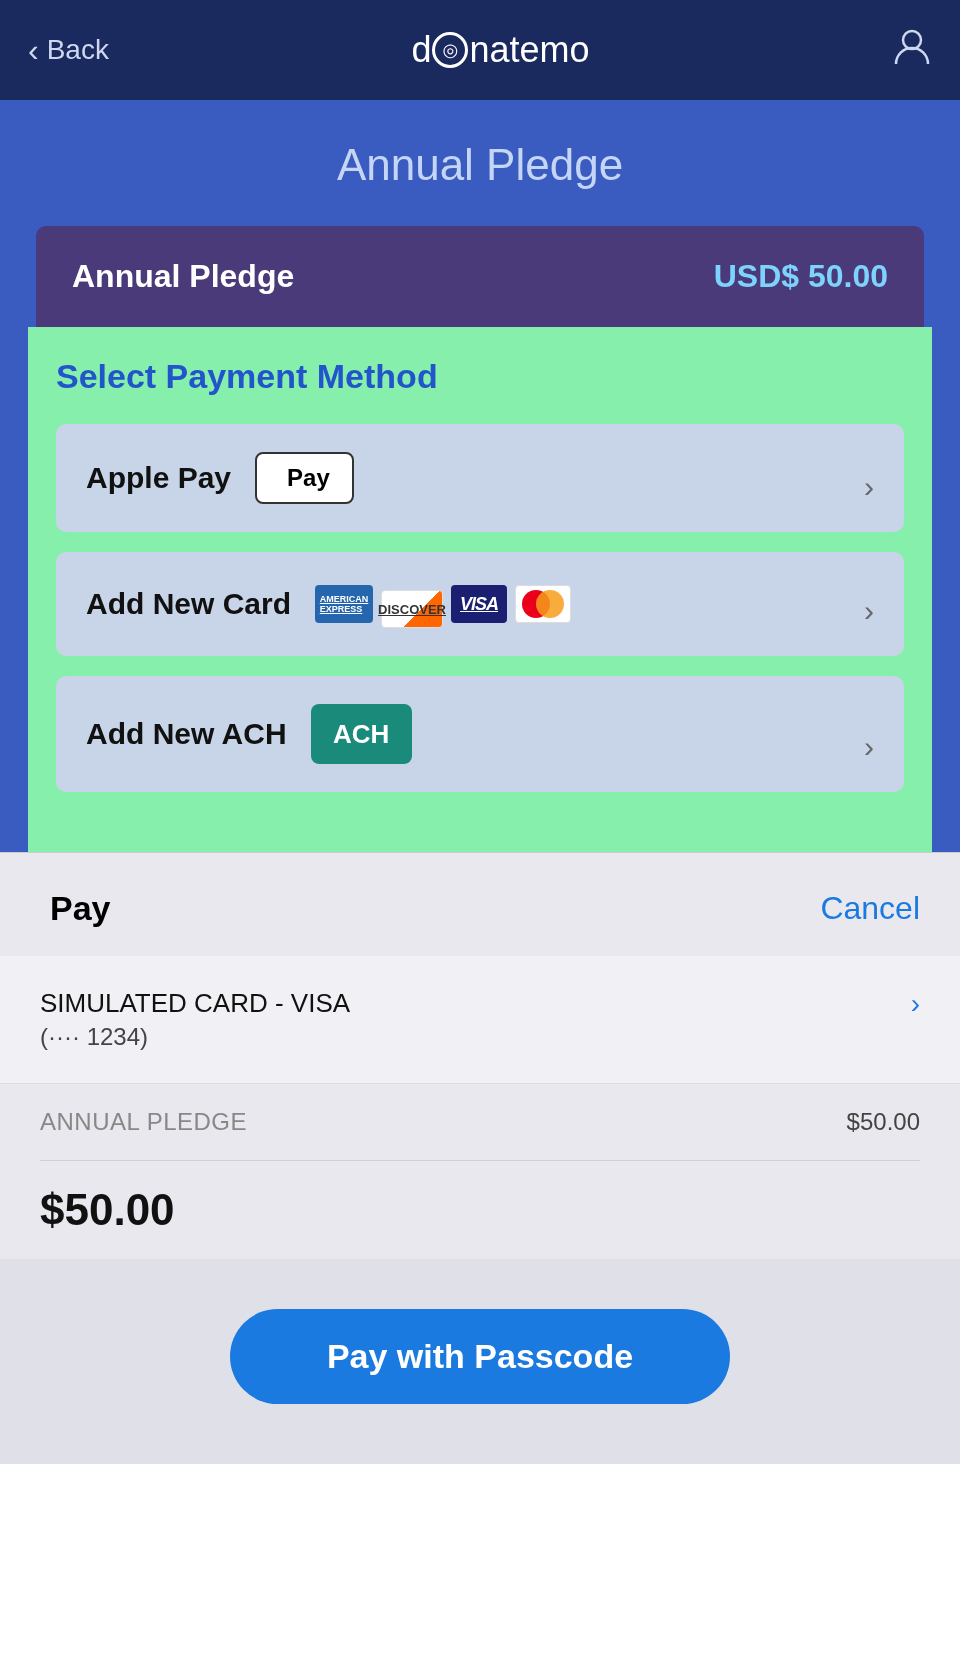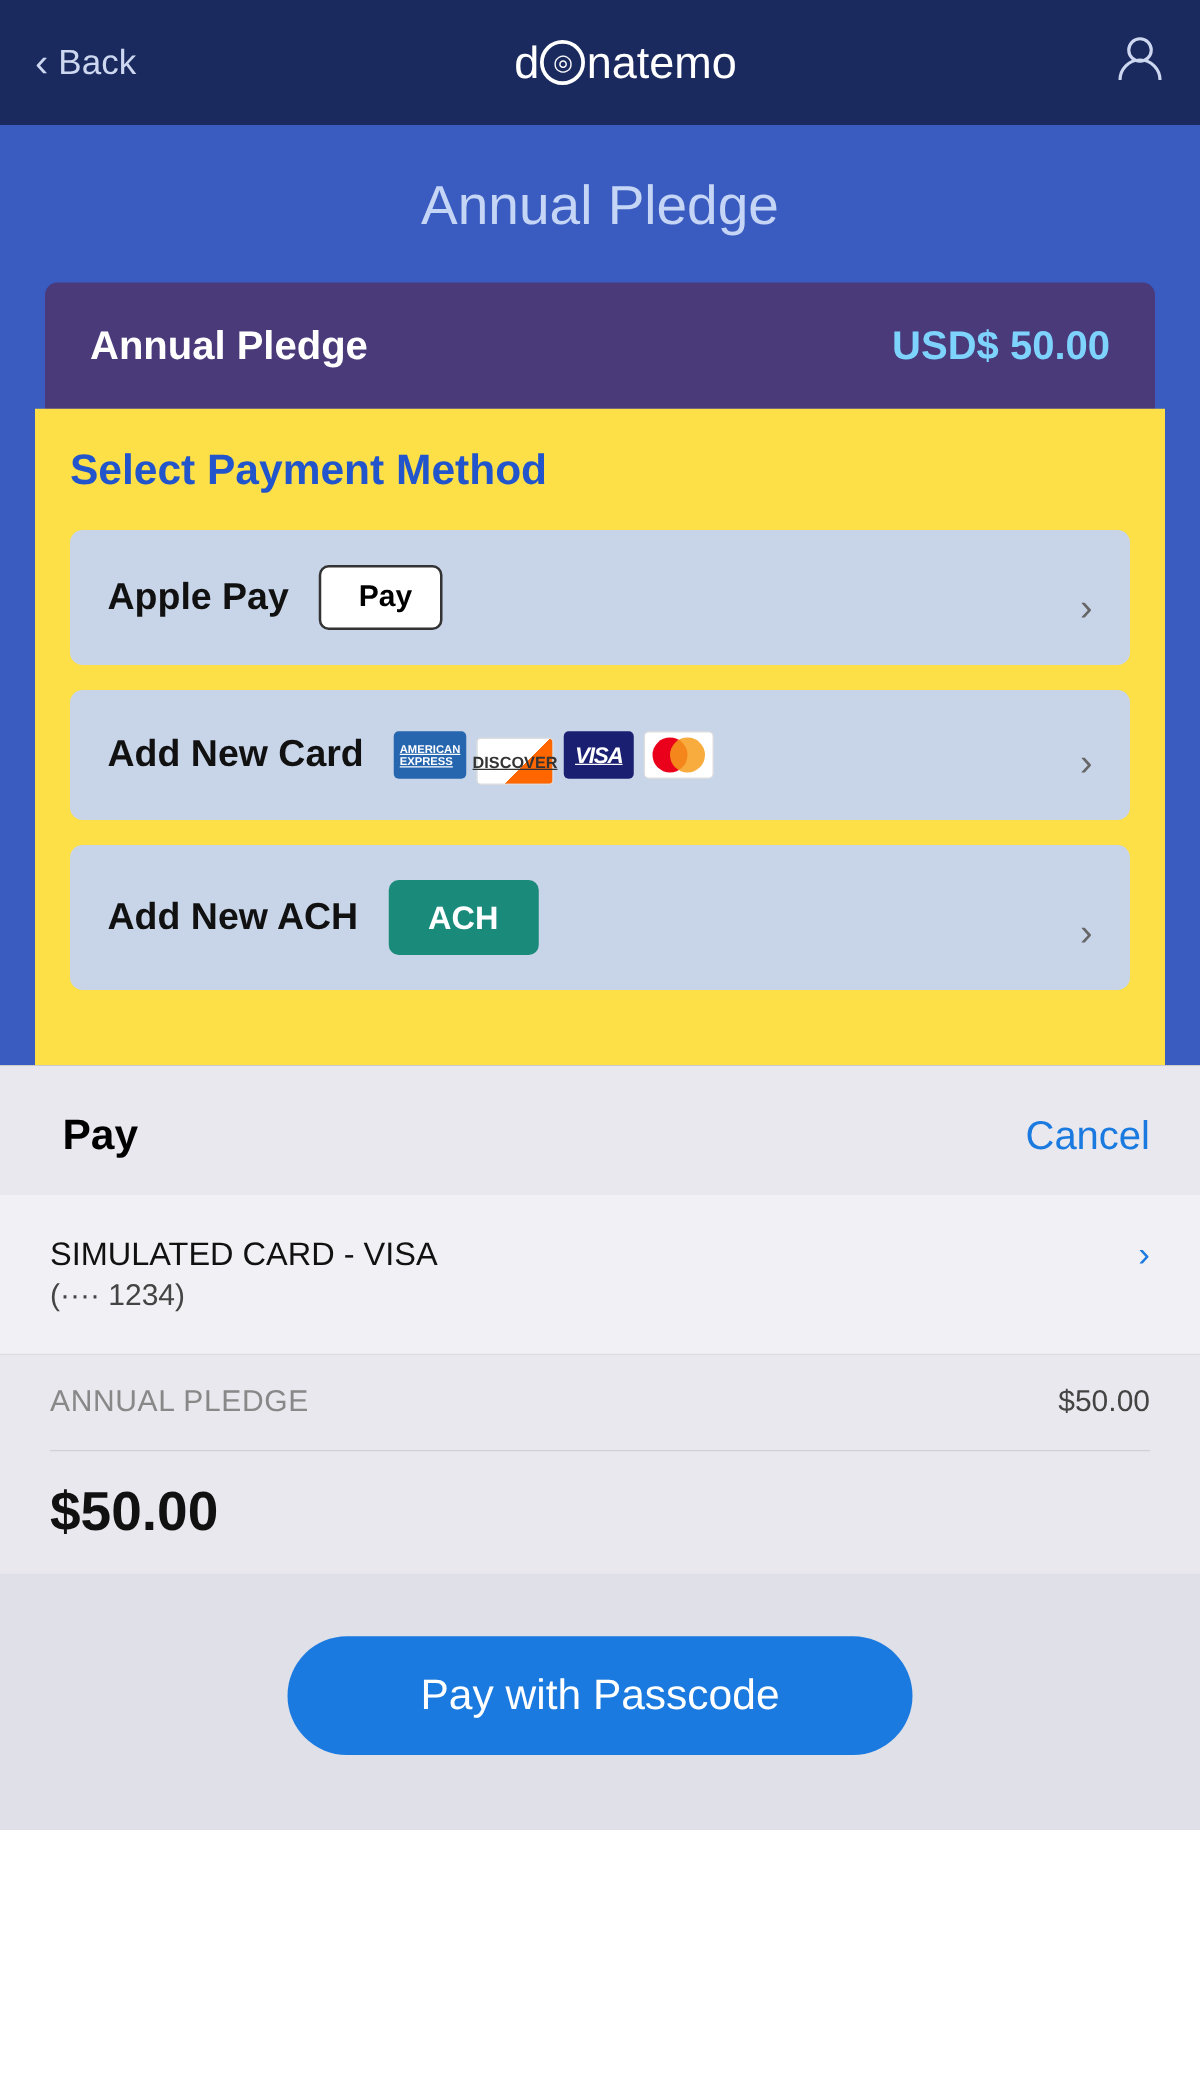--- a/index.html
+++ b/index.html
@@ -67,21 +67,21 @@
       font-weight: 700;
     }
     .pledge-amount {
       color: #7dd3fc;
       font-size: 32px;
       font-weight: 700;
     }
 
     
     .payment-section {
-      background: #fde047;
+      background: #86efac;
       padding: 30px 28px 40px 28px;
     }
     .section-title {
       color: #2255cc;
       font-size: 34px;
       font-weight: 700;
       margin-bottom: 28px;
     }
 
     
@@ -197,21 +197,21 @@
     .ach-btn {
       background: #1a8a7a;
       border-radius: 8px;
       padding: 12px 28px;
       display: flex;
       align-items: center;
       justify-content: center;
       font-size: 26px;
       font-weight: 900;
       color: #fff;
-      width: 120px;
+      width: 101px;
       height: 60px;
     }
 
     
     .apple-pay-sheet {
       background: #e8e8ee;
       border-top: 1px solid #ccc;
     }
     .sheet-header {
       display: flex;
@@ -309,21 +309,21 @@
       display: flex;
       justify-content: center;
     }
     .pay-passcode-btn {
       background: #1a7adf;
       color: #fff;
       border: none;
       border-radius: 50px;
       padding: 28px 80px;
       font-size: 34px;
-      font-weight: 400;
+      font-weight: 700;
       cursor: pointer;
       width: 500px;
       text-align: center;
     }
 
     
     .logo-text {
       display: flex;
       align-items: center;
       color: #fff;

